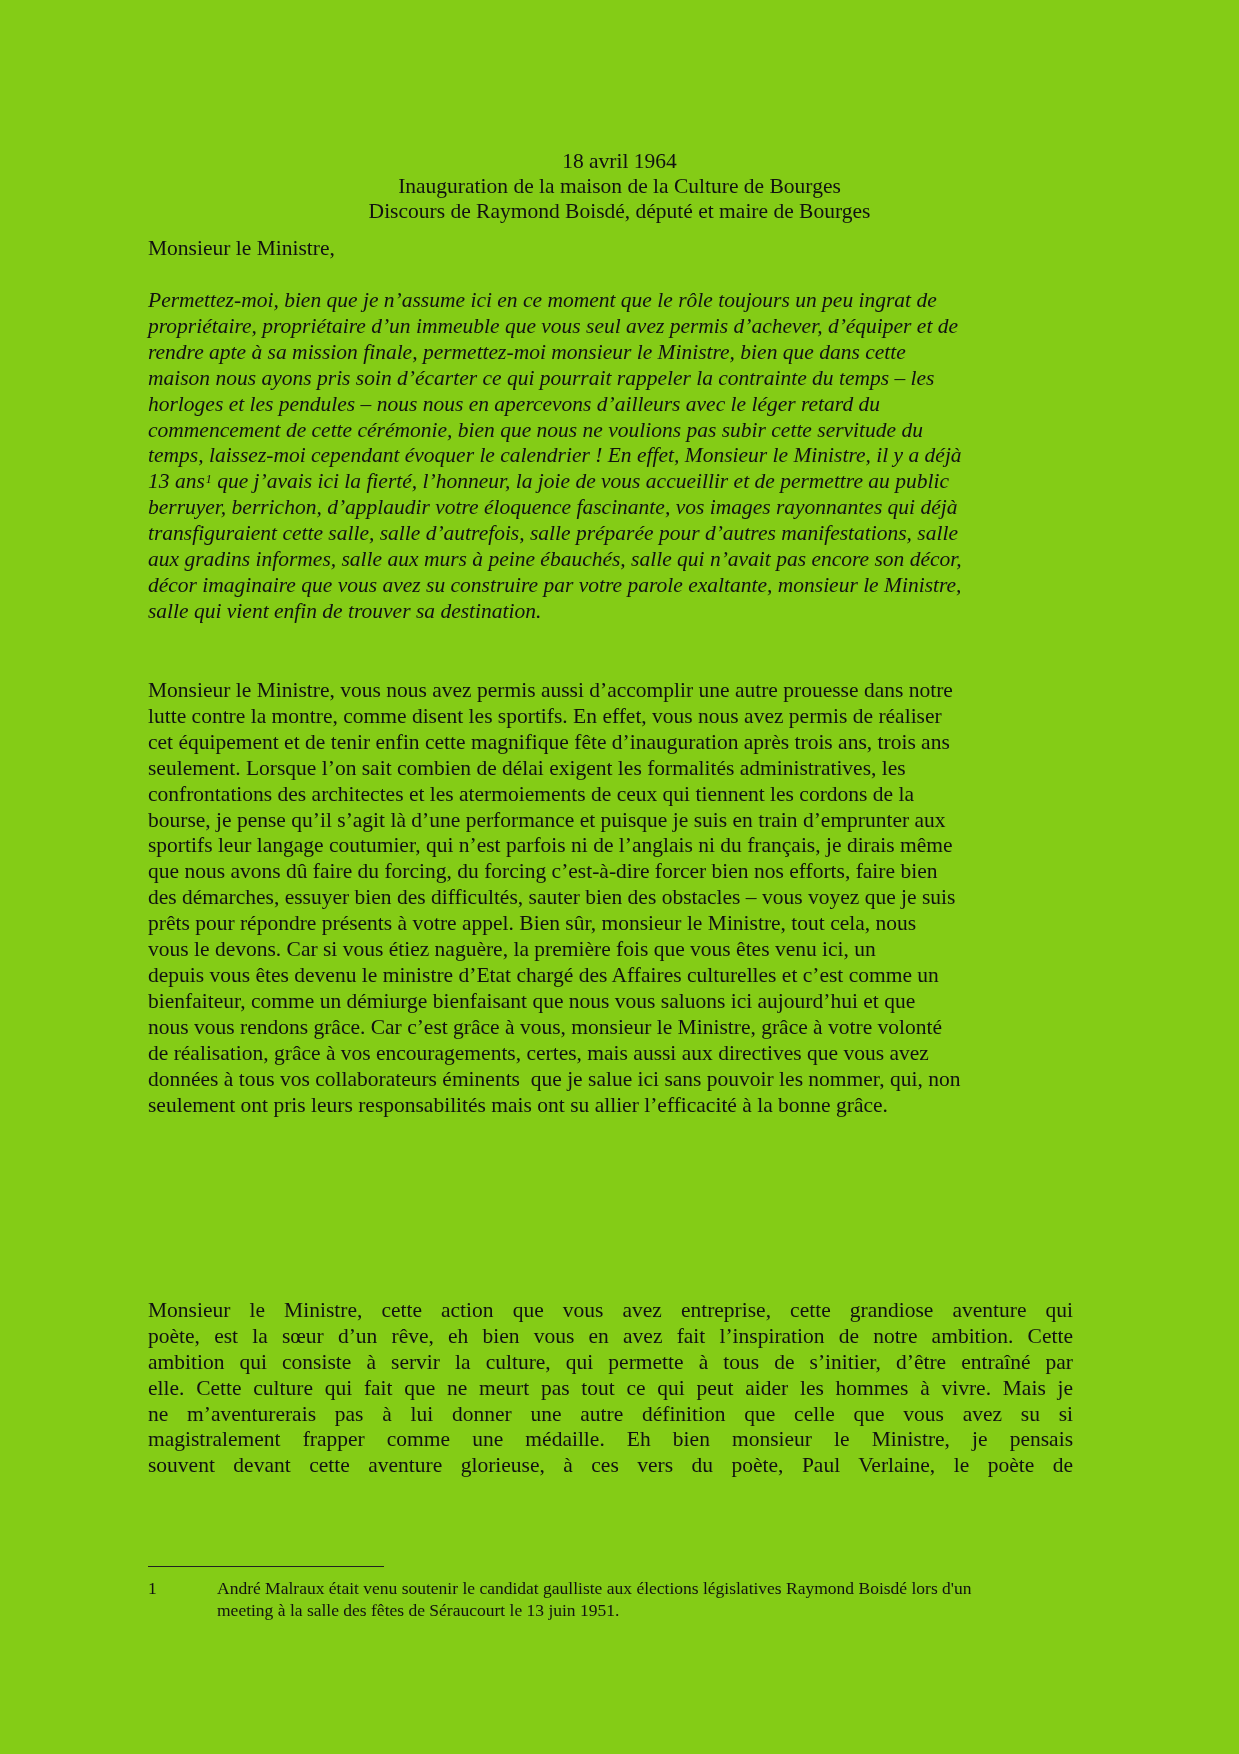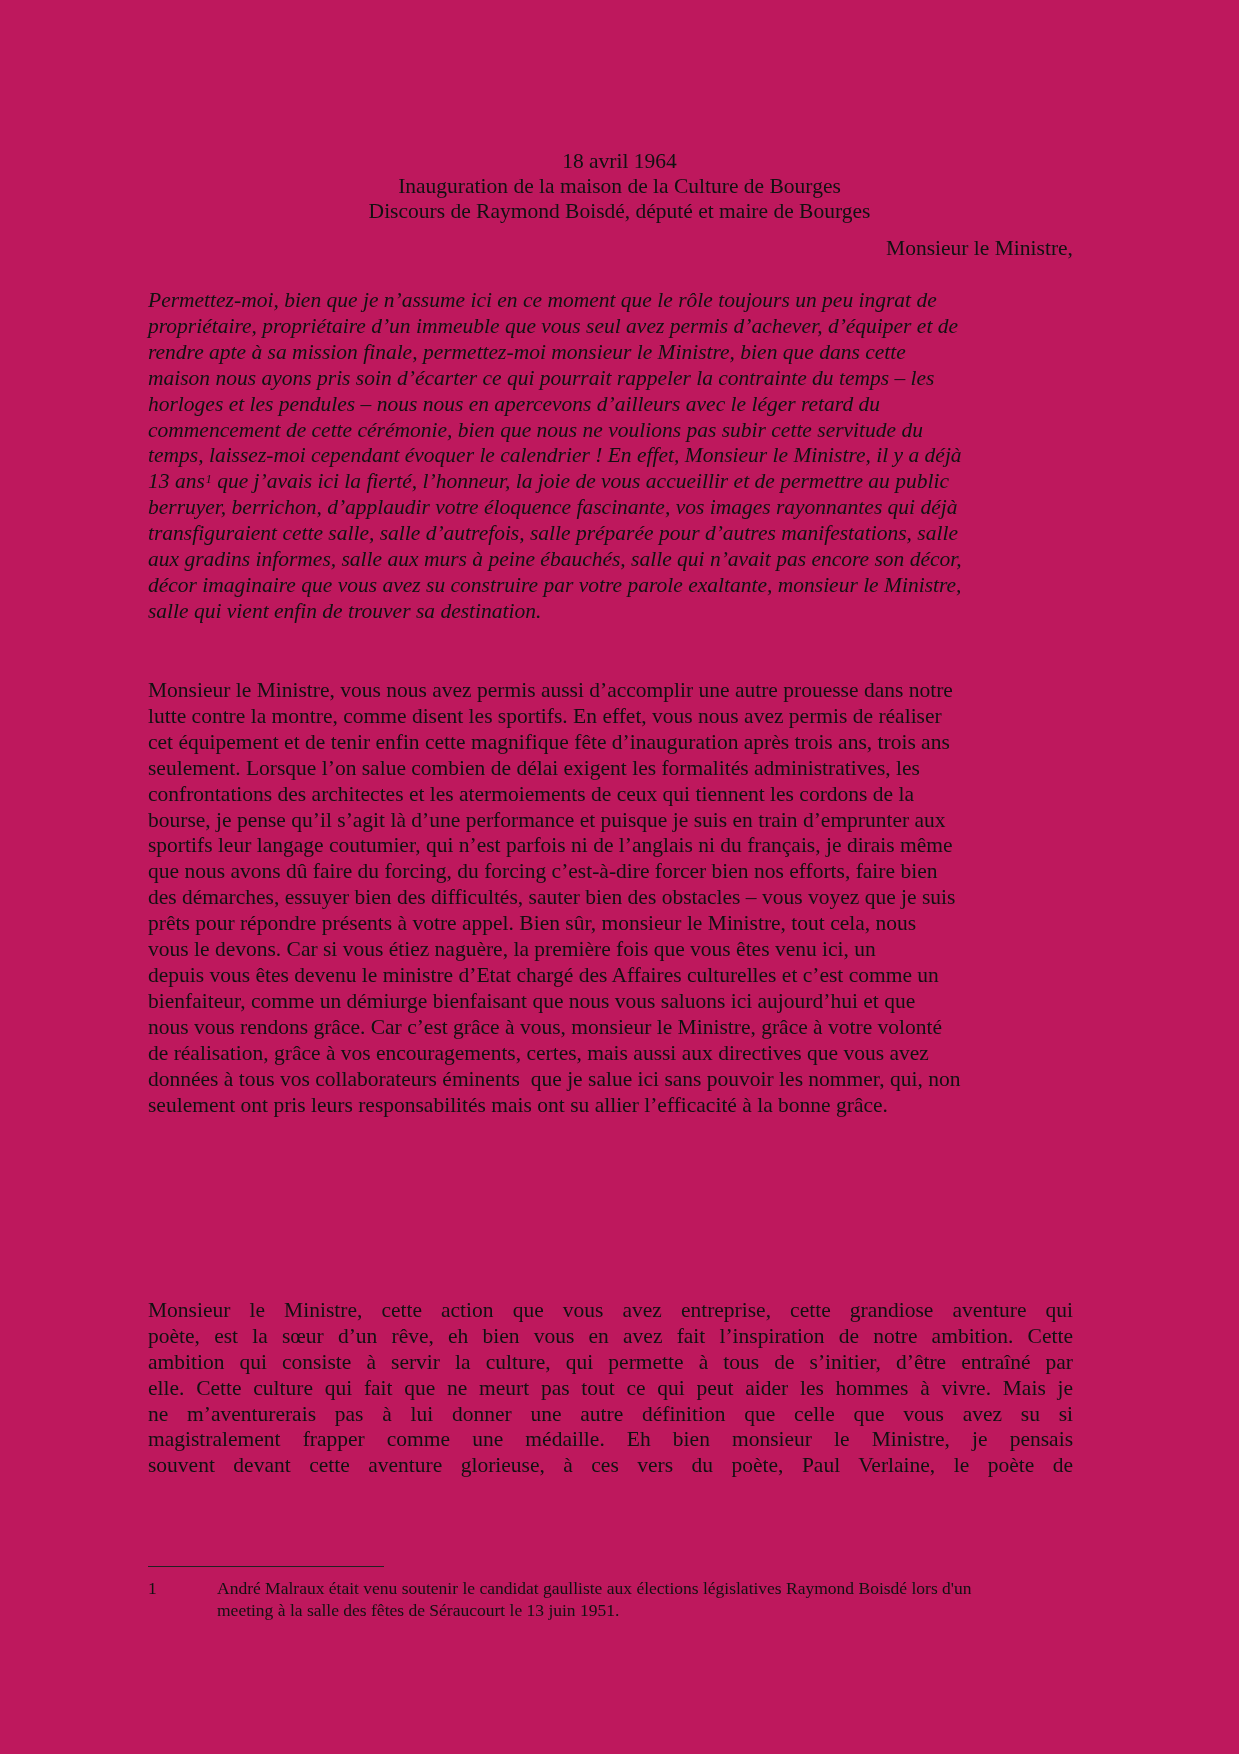--- a/index.html
+++ b/index.html
@@ -13,21 +13,21 @@
       position: relative;
       overflow: hidden;
       font-family: "Liberation Serif", "DejaVu Serif", serif;
       color: #111111;
     }
     .page {
       position: absolute;
       left: 0; top: 0;
       width: 1239px;
       height: 1754px;
-      background: #be185d;
+      background: #84cc16;
     }
     .header {
       position: absolute;
       left: 0;
       top: 149px;
       width: 1239px;
       text-align: center;
       font-size: 21.5px;
       line-height: 25px;
     }
@@ -100,21 +100,21 @@
 <body>
 
 <div class="page">
 
   <div class="header">
     <span class="hline">18 avril 1964</span>
     <span class="hline">Inauguration de la maison de la Culture de Bourges</span>
     <span class="hline">Discours de Raymond Boisdé, député et maire de Bourges</span>
   </div>
 
-  <div class="body-text" style="top:236px;text-align:right;">
+  <div class="body-text" style="top:236px;">
     <span class="line">Monsieur le Ministre,</span>
   </div>
 
   <div class="body-text" style="top:288px;font-style:italic;">
     <span class="line">Permettez-moi, bien que je n’assume ici en ce moment que le rôle toujours un peu ingrat de</span>
     <span class="line">propriétaire, propriétaire d’un immeuble que vous seul avez permis d’achever, d’équiper et de</span>
     <span class="line">rendre apte à sa mission finale, permettez-moi monsieur le Ministre, bien que dans cette</span>
     <span class="line">maison nous ayons pris soin d’écarter ce qui pourrait rappeler la contrainte du temps – les</span>
     <span class="line">horloges et les pendules – nous nous en apercevons d’ailleurs avec le léger retard du</span>
     <span class="line">commencement de cette cérémonie, bien que nous ne voulions pas subir cette servitude du</span>
@@ -124,21 +124,21 @@
     <span class="line">transfiguraient cette salle, salle d’autrefois, salle préparée pour d’autres manifestations, salle</span>
     <span class="line">aux gradins informes, salle aux murs à peine ébauchés, salle qui n’avait pas encore son décor,</span>
     <span class="line">décor imaginaire que vous avez su construire par votre parole exaltante, monsieur le Ministre,</span>
     <span class="line">salle qui vient enfin de trouver sa destination.</span>
   </div>
 
   <div class="body-text" style="top:678px;">
     <span class="line">Monsieur le Ministre, vous nous avez permis aussi d’accomplir une autre prouesse dans notre</span>
     <span class="line">lutte contre la montre, comme disent les sportifs. En effet, vous nous avez permis de réaliser</span>
     <span class="line">cet équipement et de tenir enfin cette magnifique fête d’inauguration après trois ans, trois ans</span>
-    <span class="line">seulement. Lorsque l’on salue combien de délai exigent les formalités administratives, les</span>
+    <span class="line">seulement. Lorsque l’on sait combien de délai exigent les formalités administratives, les</span>
     <span class="line">confrontations des architectes et les atermoiements de ceux qui tiennent les cordons de la</span>
     <span class="line">bourse, je pense qu’il s’agit là d’une performance et puisque je suis en train d’emprunter aux</span>
     <span class="line">sportifs leur langage coutumier, qui n’est parfois ni de l’anglais ni du français, je dirais même</span>
     <span class="line">que nous avons dû faire du forcing, du forcing c’est-à-dire forcer bien nos efforts, faire bien</span>
     <span class="line">des démarches, essuyer bien des difficultés, sauter bien des obstacles – vous voyez que je suis</span>
     <span class="line">prêts pour répondre présents à votre appel. Bien sûr, monsieur le Ministre, tout cela, nous</span>
     <span class="line">vous le devons. Car si vous étiez naguère, la première fois que vous êtes venu ici, un</span>
     <span class="line">depuis vous êtes devenu le ministre d’Etat chargé des Affaires culturelles et c’est comme un</span>
     <span class="line">bienfaiteur, comme un démiurge bienfaisant que nous vous saluons ici aujourd’hui et que</span>
     <span class="line">nous vous rendons grâce. Car c’est grâce à vous, monsieur le Ministre, grâce à votre volonté</span>

